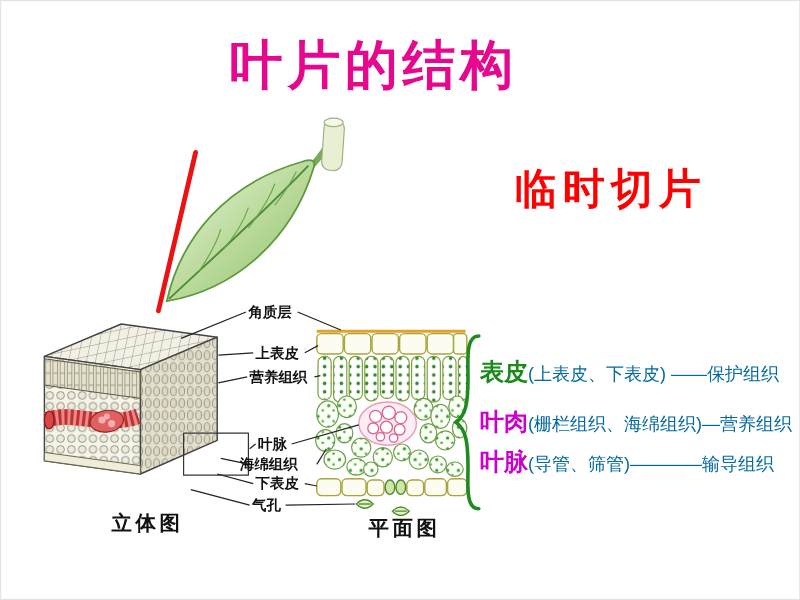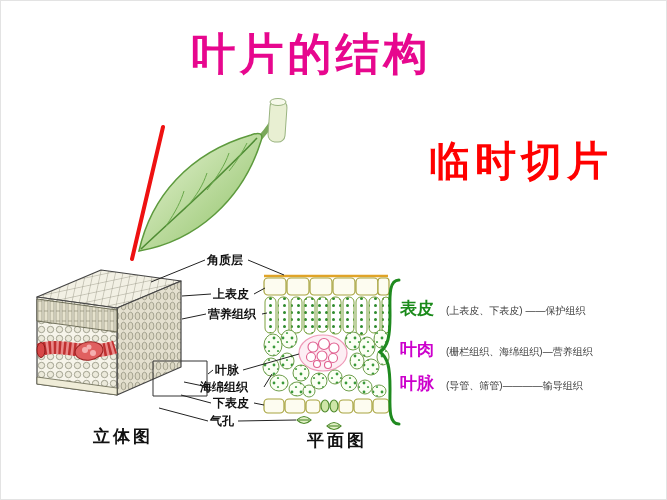--- a/index.html
+++ b/index.html
@@ -1,27 +1,27 @@
 <!DOCTYPE html>
 <html><head>
 <meta charset="utf-8">
 <style>
   html,body{margin:0;padding:0;background:#ffffff;}
   .slide{position:relative;width:667px;height:500px;background:#ffffff;border:1px solid #e3e3e3;
          font-family:"Liberation Sans","DejaVu Sans",sans-serif;overflow:hidden;box-sizing:border-box;}
   .title{position:absolute;top:24px;left:0;width:597px;box-sizing:border-box;padding-left:24px;
          text-align:center;font-size:44px;font-weight:bold;color:#e7078e;letter-spacing:4px;}
-  .subtitle{position:absolute;top:133px;left:428px;font-size:41px;font-weight:bold;color:#ff0000;letter-spacing:5px;}
+  .subtitle{position:absolute;top:133px;left:428px;font-size:35px;font-weight:bold;color:#ff0000;letter-spacing:5px;}
   .slabel{position:absolute;font-size:12px;font-weight:bold;color:#111;white-space:nowrap;line-height:16px;}
   .caption{position:absolute;font-size:17px;font-weight:bold;color:#111;letter-spacing:3px;}
   .annot{position:absolute;left:399px;white-space:nowrap;}
-  .annot .term{font-size:17px;font-weight:bold;}
+  .annot .term{font-size:20px;font-weight:bold;}
   .annot .term.green{color:#1a8a1a;}
   .annot .term.magenta{color:#cc00cc;}
-  .annot .detail{font-size:10px;color:#404040;margin-left:12px;}
+  .annot .detail{font-size:15px;color:#0369a1;}
   .brace{position:absolute;left:376px;top:276px;}
   svg.diagram{position:absolute;left:0;top:0;}
 </style>
 </head>
 <body>
 
 <div class="slide">
 
   <svg class="diagram" width="667" height="500" viewBox="0 0 667 500">
     <defs>

